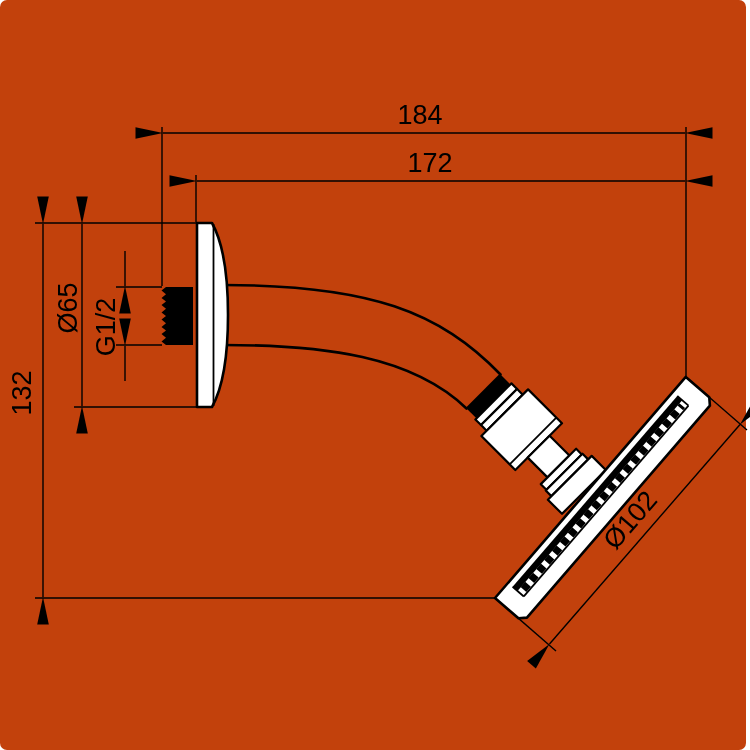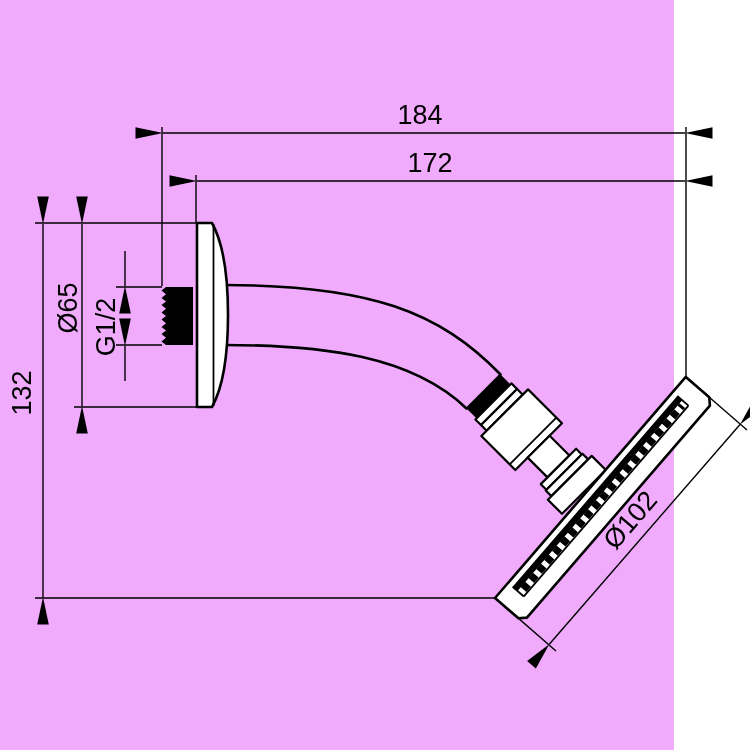--- a/index.html
+++ b/index.html
@@ -2,21 +2,21 @@
 <html><head>
 <meta charset="utf-8">
 <style>
   html,body{margin:0;padding:0;}
   body{
     width:750px;height:750px;
     background:#ffffff;
     font-family:"Liberation Sans", sans-serif;
     overflow:hidden;
   }
-  .stage{position:relative;width:674px;height:750px;background:#f0abfc;}
+  .stage{position:relative;width:746px;height:750px;background:#c2410c;border-radius:7px;}
   svg{display:block;}
   text{
     font-family:"Liberation Sans", sans-serif;
     font-size:27px;
     fill:#000;
   }
 </style>
 </head>
 <body>
 

